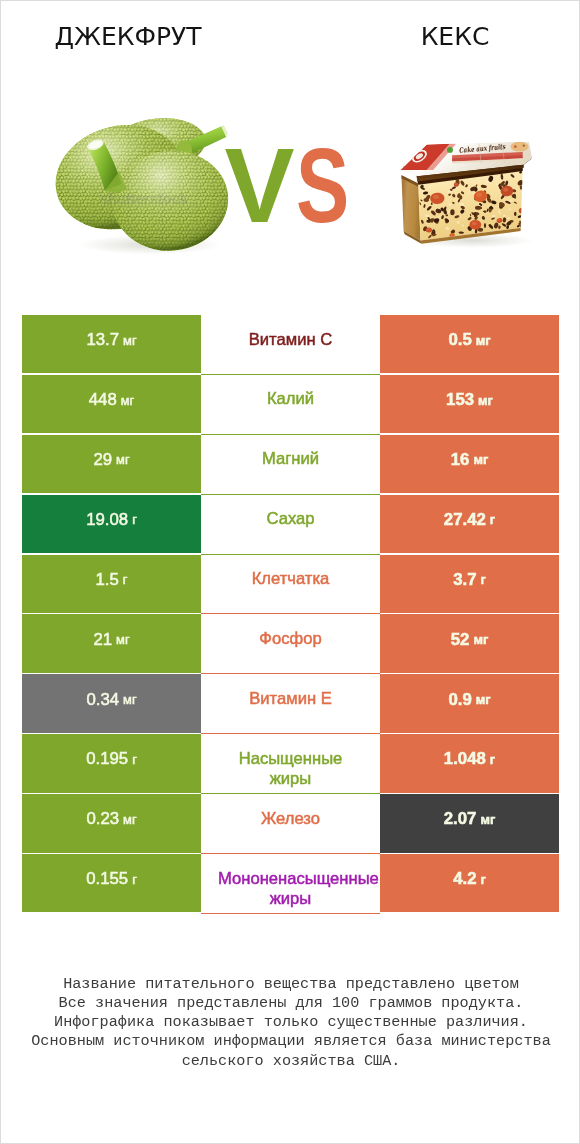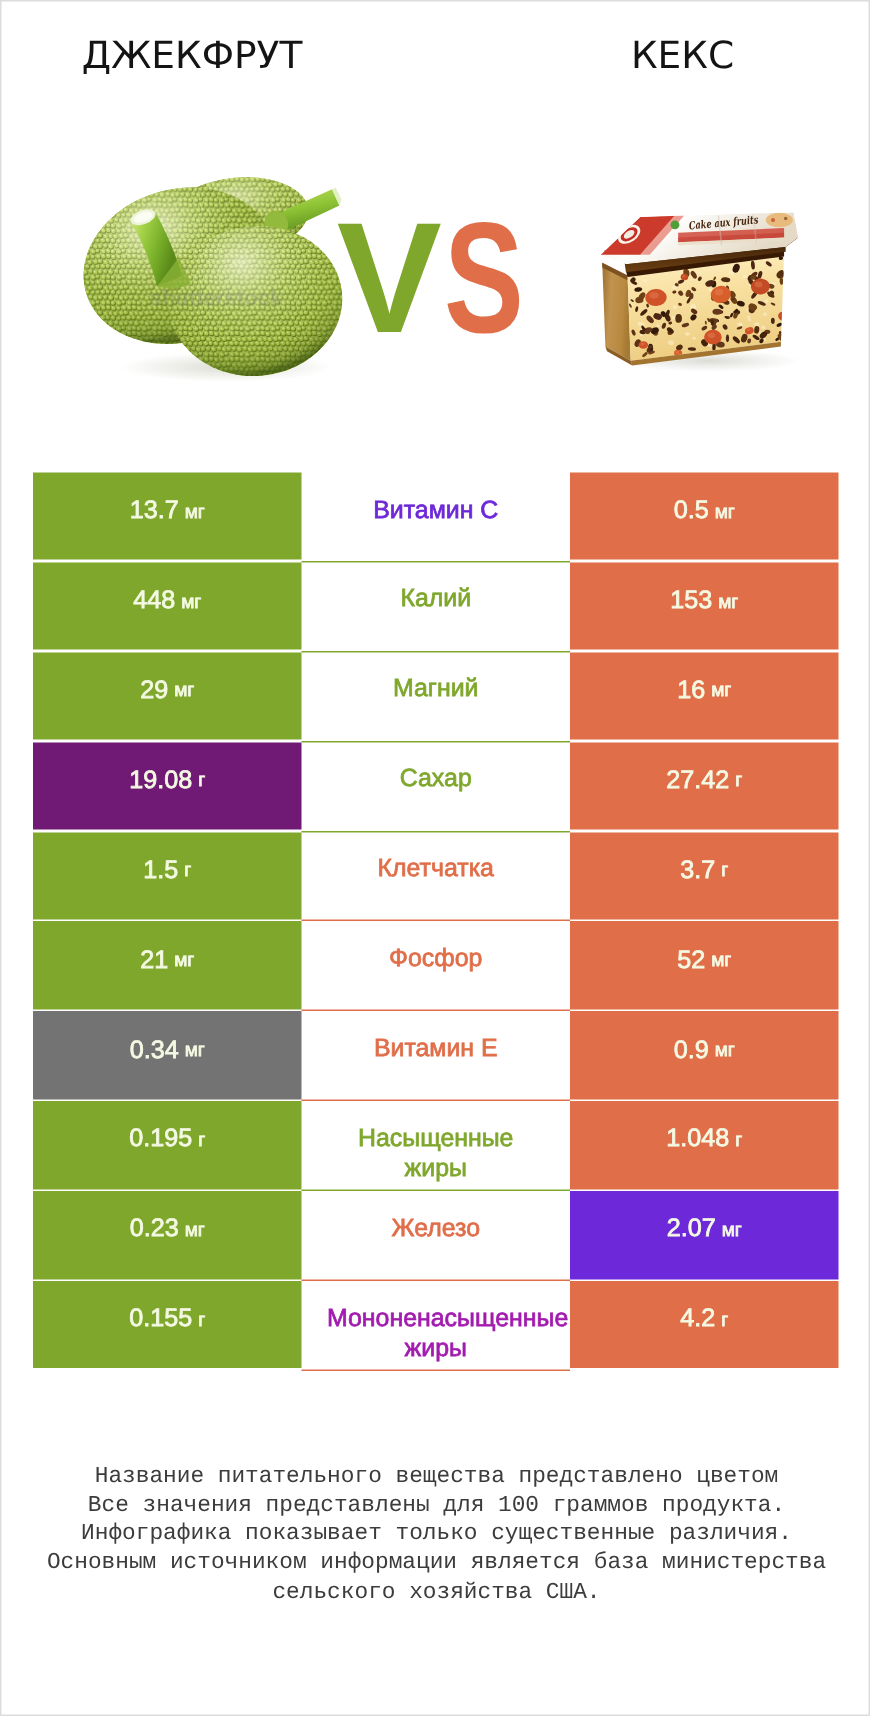--- a/index.html
+++ b/index.html
@@ -29,21 +29,21 @@
 
   
   .table{position:absolute;left:21px;top:314px;width:537px;height:599px;}
   .row{position:relative;height:59.9px;}
   .cellL,.cellR{position:absolute;top:0;width:179px;height:58.4px;
         color:#f4f9e3;display:flex;align-items:center;justify-content:center;
         font-size:16.8px;font-weight:400;font-family:"Liberation Sans",sans-serif;
         letter-spacing:0px;padding-bottom:8px;box-sizing:border-box;
         -webkit-text-stroke:0.55px #f4f9e3;}
   .cellL{left:0;}
-  .cellR{left:358px;}
+  .cellR{left:358px;font-weight:bold;}
   .cellM{position:absolute;left:179px;top:0;width:179px;height:59.9px;
         display:flex;align-items:flex-start;justify-content:center;
         font-size:16.6px;font-weight:400;text-align:center;line-height:20.5px;
         font-family:"Liberation Sans",sans-serif;box-sizing:border-box;
         overflow:visible;padding-top:14.5px;-webkit-text-stroke:0.5px currentColor;}
   .cellM span{display:block;white-space:normal;width:145px;}
   .unit{font-size:12.8px;margin-left:4px;}
 
   
   .footer{position:absolute;left:0;top:973.5px;width:580px;text-align:center;
@@ -549,41 +549,41 @@
 </g>
 
 <path d="M27 100 L122 88 L122 91 L28 103 Z" fill="#a3742f"></path>
 <path d="M11 91 L27 100 L28 103 L12 94 Z" fill="#8a5d23"></path>
 </svg></div>
   </div>
 
   <div class="table">
       <div class="row">
         <div class="cellL" style="background:#7FA72C">13.7<span class="unit">мг</span></div>
-        <div class="cellM" style="color:#6d28d9;border-bottom:1px solid #7FA72C">
+        <div class="cellM" style="color:#7f1d1d;border-bottom:1px solid #7FA72C">
           <span>Витамин C</span>
         </div>
         <div class="cellR" style="background:#E06E49">0.5<span class="unit">мг</span></div>
       </div>
       <div class="row">
         <div class="cellL" style="background:#7FA72C">448<span class="unit">мг</span></div>
         <div class="cellM" style="color:#7FA72C;border-bottom:1px solid #7FA72C">
           <span>Калий</span>
         </div>
         <div class="cellR" style="background:#E06E49">153<span class="unit">мг</span></div>
       </div>
       <div class="row">
         <div class="cellL" style="background:#7FA72C">29<span class="unit">мг</span></div>
         <div class="cellM" style="color:#7FA72C;border-bottom:1px solid #7FA72C">
           <span>Магний</span>
         </div>
         <div class="cellR" style="background:#E06E49">16<span class="unit">мг</span></div>
       </div>
       <div class="row">
-        <div class="cellL" style="background:#701a75">19.08<span class="unit">г</span></div>
+        <div class="cellL" style="background:#15803d">19.08<span class="unit">г</span></div>
         <div class="cellM" style="color:#7FA72C;border-bottom:1px solid #7FA72C">
           <span>Сахар</span>
         </div>
         <div class="cellR" style="background:#E06E49">27.42<span class="unit">г</span></div>
       </div>
       <div class="row">
         <div class="cellL" style="background:#7FA72C">1.5<span class="unit">г</span></div>
         <div class="cellM" style="color:#E06E49;border-bottom:1px solid #E06E49">
           <span>Клетчатка</span>
         </div>
@@ -608,21 +608,21 @@
         <div class="cellM" style="color:#7FA72C;border-bottom:1px solid #7FA72C">
           <span>Насыщенные жиры</span>
         </div>
         <div class="cellR" style="background:#E06E49">1.048<span class="unit">г</span></div>
       </div>
       <div class="row">
         <div class="cellL" style="background:#7FA72C">0.23<span class="unit">мг</span></div>
         <div class="cellM" style="color:#E06E49;border-bottom:1px solid #E06E49">
           <span>Железо</span>
         </div>
-        <div class="cellR" style="background:#6d28d9">2.07<span class="unit">мг</span></div>
+        <div class="cellR" style="background:#404040">2.07<span class="unit">мг</span></div>
       </div>
       <div class="row">
         <div class="cellL" style="background:#7FA72C">0.155<span class="unit">г</span></div>
         <div class="cellM" style="color:#a21caf;border-bottom:1px solid #E06E49">
           <span>Мононенасыщенные жиры</span>
         </div>
         <div class="cellR" style="background:#E06E49">4.2<span class="unit">г</span></div>
       </div>
     </div>
   <div class="footer">

